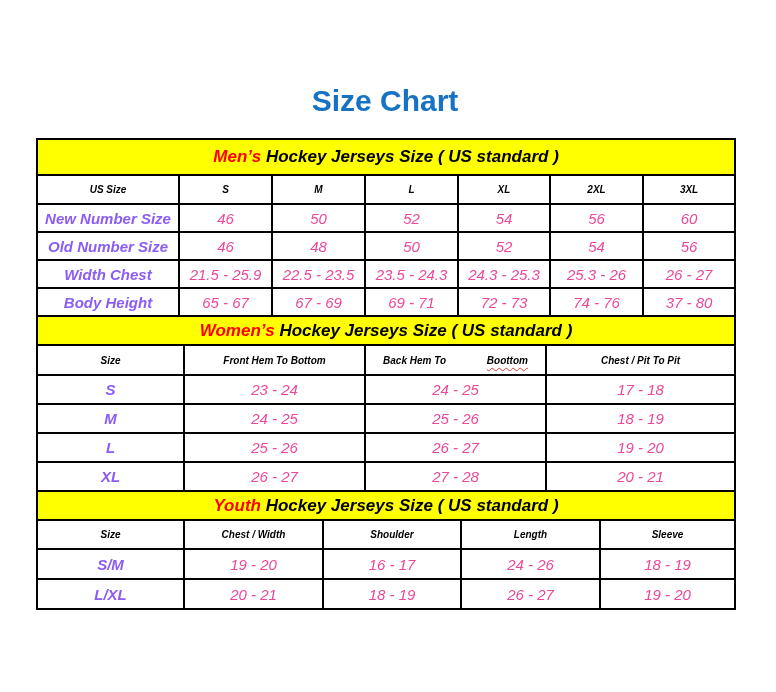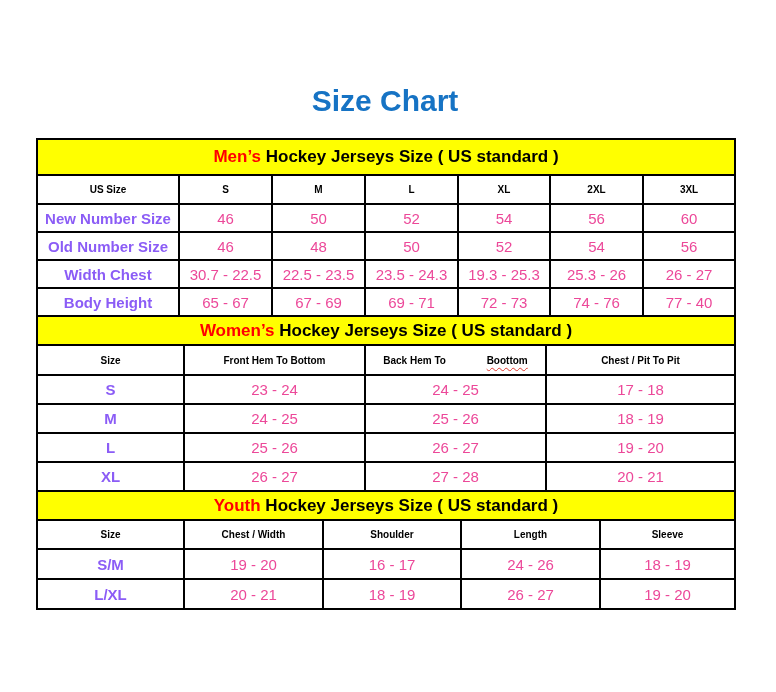--- a/index.html
+++ b/index.html
@@ -5,21 +5,21 @@
   html,body{margin:0;padding:0;}
   body{
     width:776px;height:692px;background:#ffffff;overflow:hidden;
     font-family:"Liberation Sans", sans-serif;
   }
   .page-title{
     width:698px;margin:0 0 0 36px;padding-top:84px;height:36px;
     text-align:center;font-size:30px;line-height:34px;font-weight:bold;
     color:#1673C4;letter-spacing:0px;
   }
-  .chart-wrap{width:598px;margin:18px 16px 0 36px;}
+  .chart-wrap{width:598px;margin:18px 16px 0 36px;font-style:italic;}
   table{border-collapse:collapse;table-layout:fixed;width:698px;}
   table + table{margin-top:-2px;border-radius:19px;}
   td{
     border:2px solid #000;text-align:center;vertical-align:middle;
     font-size:15px;color:#111;padding:0 2px;overflow:hidden;white-space:nowrap;
   }
   td.banner{
     background:#FFFF00;font-weight:bold;font-size:17px;color:#000;
   }
   td.banner .hl{color:#FF0000;}
@@ -84,35 +84,35 @@
       <td class="lbl">Old Number Size</td>
       <td class="val">46</td>
       <td class="val">48</td>
       <td class="val">50</td>
       <td class="val">52</td>
       <td class="val">54</td>
       <td class="val">56</td>
     </tr>
     <tr class="data-row">
       <td class="lbl">Width Chest</td>
-      <td class="val">30.7 - 22.5</td>
+      <td class="val">21.5 - 25.9</td>
       <td class="val">22.5 - 23.5</td>
       <td class="val">23.5 - 24.3</td>
-      <td class="val">19.3 - 25.3</td>
+      <td class="val">24.3 - 25.3</td>
       <td class="val">25.3 - 26</td>
       <td class="val">26 - 27</td>
     </tr>
     <tr class="data-row">
       <td class="lbl">Body Height</td>
       <td class="val">65 - 67</td>
       <td class="val">67 - 69</td>
       <td class="val">69 - 71</td>
       <td class="val">72 - 73</td>
       <td class="val">74 - 76</td>
-      <td class="val">77 - 40</td>
+      <td class="val">37 - 80</td>
     </tr>
   </tbody>
     </table>
 
   <table>
     <colgroup>
       <col style="width:147px">
         <col style="width:181px">
         <col style="width:181px">
         <col style="width:189px">

